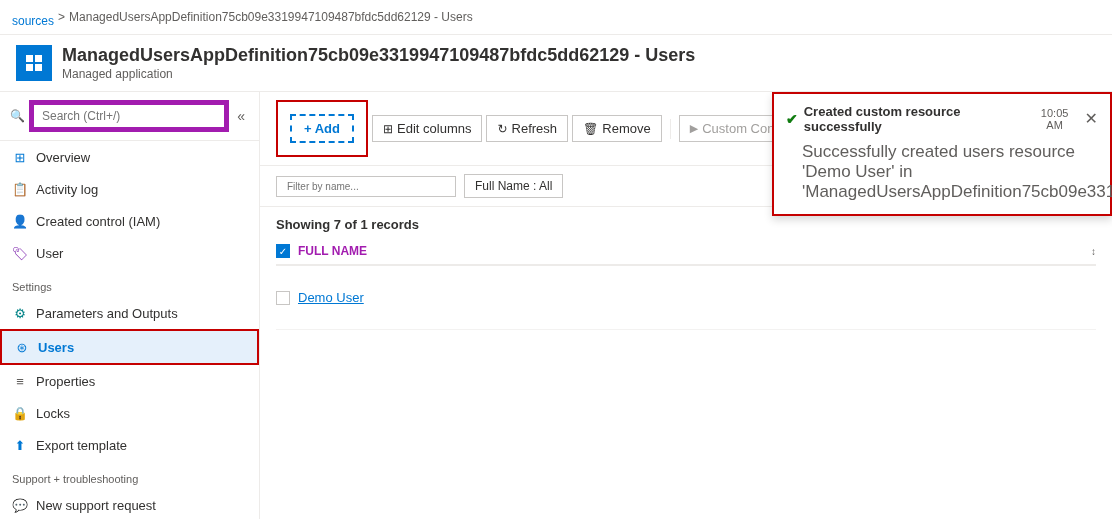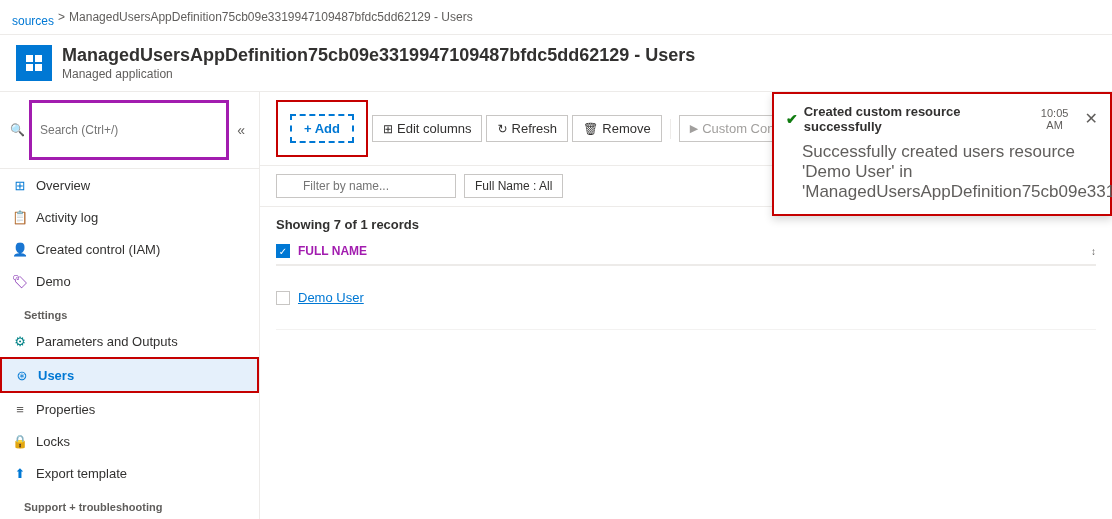--- a/index.html
+++ b/index.html
@@ -17,45 +17,45 @@
     .header-icon svg { fill: white; }
     .header-text h1 { font-size: 18px; font-weight: 600; color: #323130; line-height: 1.2; }
     .header-text .subtitle { font-size: 12px; color: #605e5c; }
 
     
     .main-layout { display: flex; flex: 1; overflow: hidden; }
 
     
     .sidebar { width: 260px; background: #fff; border-right: 1px solid #edebe9; overflow-y: auto; flex-shrink: 0; }
     .sidebar-search { padding: 8px 10px; border-bottom: 1px solid #edebe9; display: flex; align-items: center; }
-    .sidebar-search-input { width: 100%; border: 3px solid #a21caf; padding: 20px 8px; font-size: 12px; color: #605e5c; outline: none; }
+    .sidebar-search-input { width: 100%; border: 5px solid #a21caf; padding: 4px 8px; font-size: 12px; color: #605e5c; outline: none; }
     .sidebar-collapse-btn { background: none; border: none; cursor: pointer; padding: 4px; margin-left: 4px; color: #605e5c; font-size: 14px; }
 
     .sidebar-item { display: flex; align-items: center; padding: 8px 12px; cursor: pointer; gap: 8px; font-size: 13px; color: #323130; }
     .sidebar-item.active { background: #e5f0fb; }
     .sidebar-item.active .sidebar-item-label { color: #0078d4; font-weight: 700; }
     .sidebar-item.highlighted { border: 2px solid #c50000; background: #e5f0fb; }
 
     .sidebar-icon { width: 16px; height: 16px; display: flex; align-items: center; justify-content: center; flex-shrink: 0; }
 
-    .sidebar-section-title { padding: 12px 12px 4px 12px; font-size: 11px; font-weight: 700; color: #605e5c; text-transform: none; margin-left: 12px; }
+    .sidebar-section-title { padding: 12px 12px 4px 12px; font-size: 11px; font-weight: 400; color: #605e5c; text-transform: none; }
 
     
     .content { flex: 1; display: flex; flex-direction: column; overflow: hidden; position: relative; }
 
     
     .toolbar { display: flex; align-items: center; padding: 8px 16px; border-bottom: 1px solid #edebe9; gap: 4px; background: #fff; }
     .toolbar-btn { display: flex; align-items: center; gap: 4px; padding: 5px 10px; border: 1px solid #c8c6c4; background: #fff; cursor: pointer; font-size: 13px; color: #323130; }
     .toolbar-btn.primary { border: 2px dashed #0078d4; color: #0078d4; font-weight: 600; padding: 5px 12px; }
     .toolbar-btn.disabled { color: #a19f9d; cursor: default; }
     .toolbar-separator { width: 1px; height: 20px; background: #edebe9; margin: 0 4px; }
 
     
     .filter-bar { display: flex; align-items: center; padding: 8px 16px; gap: 8px; background: #fff; border-bottom: 1px solid #edebe9; }
-    .filter-input { border: 1px solid #c8c6c4; padding: 4px 26px; font-size: 12px; color: #a19f9d; width: 180px; outline: none; }
+    .filter-input { border: 1px solid #c8c6c4; padding: 4px 10px; font-size: 10px; color: #a19f9d; width: 180px; outline: none; }
     .filter-tag { border: 1px solid #c8c6c4; padding: 4px 10px; font-size: 12px; background: #fff; cursor: pointer; color: #323130; }
 
     
     .table-area { flex: 1; padding: 0 16px; overflow: auto; }
     .records-count { padding: 10px 0 6px 0; font-size: 13px; font-weight: 600; color: #323130; }
     .table-header { display: flex; align-items: center; border-bottom: 2px solid #edebe9; padding: 6px 0; }
     .table-header-cell { font-size: 12px; font-weight: 600; color: #a21caf; display: flex; align-items: center; gap: 4px; flex: 1; }
     .checkbox { width: 14px; height: 14px; border: 1px solid #0078d4; background: #0078d4; display: inline-flex; align-items: center; justify-content: center; margin-right: 8px; flex-shrink: 0; }
     .checkbox-check { color: white; font-size: 10px; }
     .sort-icon { color: #605e5c; font-size: 10px; margin-left: auto; }
@@ -124,21 +124,21 @@
       <div class="sidebar-item">
         <span class="sidebar-icon icon-blue">📋</span>
         <span class="sidebar-item-label">Activity log</span>
       </div>
       <div class="sidebar-item">
         <span class="sidebar-icon icon-blue">👤</span>
         <span class="sidebar-item-label">Created control (IAM)</span>
       </div>
       <div class="sidebar-item">
         <span class="sidebar-icon icon-purple">🏷</span>
-        <span class="sidebar-item-label">Demo</span>
+        <span class="sidebar-item-label">User</span>
       </div>
 
       <div class="sidebar-section-title">Settings</div>
       <div class="sidebar-item">
         <span class="sidebar-icon icon-teal">⚙</span>
         <span class="sidebar-item-label">Parameters and Outputs</span>
       </div>
       <div class="sidebar-item active highlighted" style="border:2px solid #c50000;">
         <span class="sidebar-icon icon-blue">⊛</span>
         <span class="sidebar-item-label">Users</span>

